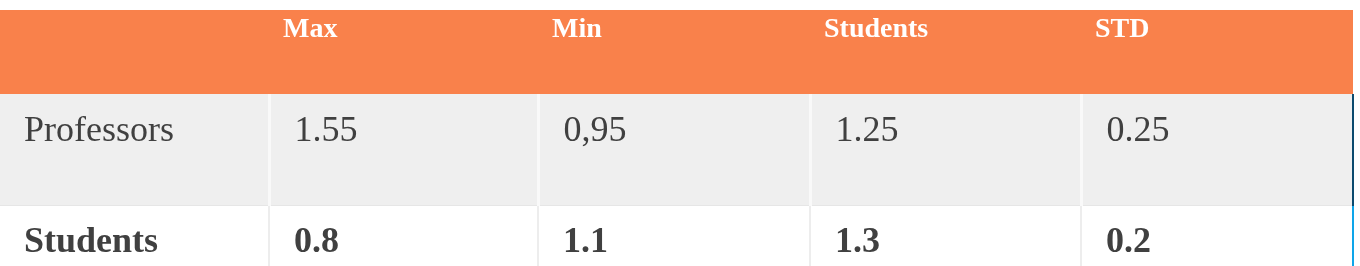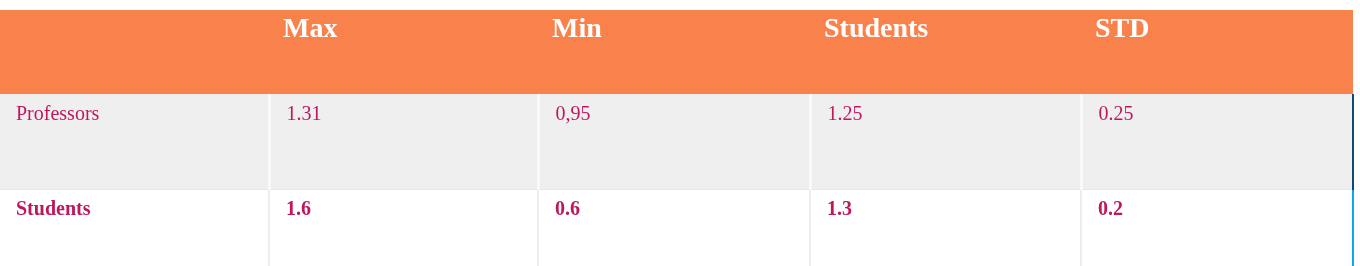--- a/index.html
+++ b/index.html
@@ -24,22 +24,22 @@
   table.stats thead th {
     background:#f9814b; color:#ffffff;
     font-weight:bold; font-size:28px; line-height:1;
     text-align:left; vertical-align:top;
     height:84px; padding:0;
     filter:blur(0px);
   }
   table.stats thead th > span { display:block; padding:4px 0 0 14px; }
 
   table.stats tbody td {
-    font-size:20px; line-height:1; color:#be185d;
-    vertical-align:top; padding:4px; height:87px;
+    font-size:36px; line-height:1; color:#404040;
+    vertical-align:top; padding:12px; height:87px;
     filter:blur(0px);
   }
   table.stats tbody td > span { display:block; padding:5px 0 0 12px; }
 
   table.stats tbody tr.band td {
     background:#efefef;
     border-right:3px solid #f9f9f9;
     border-bottom:1px solid #e6e6e6;
   }
   table.stats tbody tr.plain td {
@@ -86,41 +86,41 @@
           </th>
       </tr>
     </thead>
 
     <tbody>
       <tr class="band">
         <td>
             <span>Professors</span>
           </td>
         <td>
-            <span>1.31</span>
+            <span>1.55</span>
           </td>
         <td>
             <span>0,95</span>
           </td>
         <td>
             <span>1.25</span>
           </td>
         <td>
             <span>0.25</span>
           </td>
       </tr>
       <tr class="plain">
         <td>
             <span>Students</span>
           </td>
         <td>
-            <span>1.6</span>
+            <span>0.8</span>
           </td>
         <td>
-            <span>0.6</span>
+            <span>1.1</span>
           </td>
         <td>
             <span>1.3</span>
           </td>
         <td>
             <span>0.2</span>
           </td>
       </tr>
     </tbody>
   </table>

